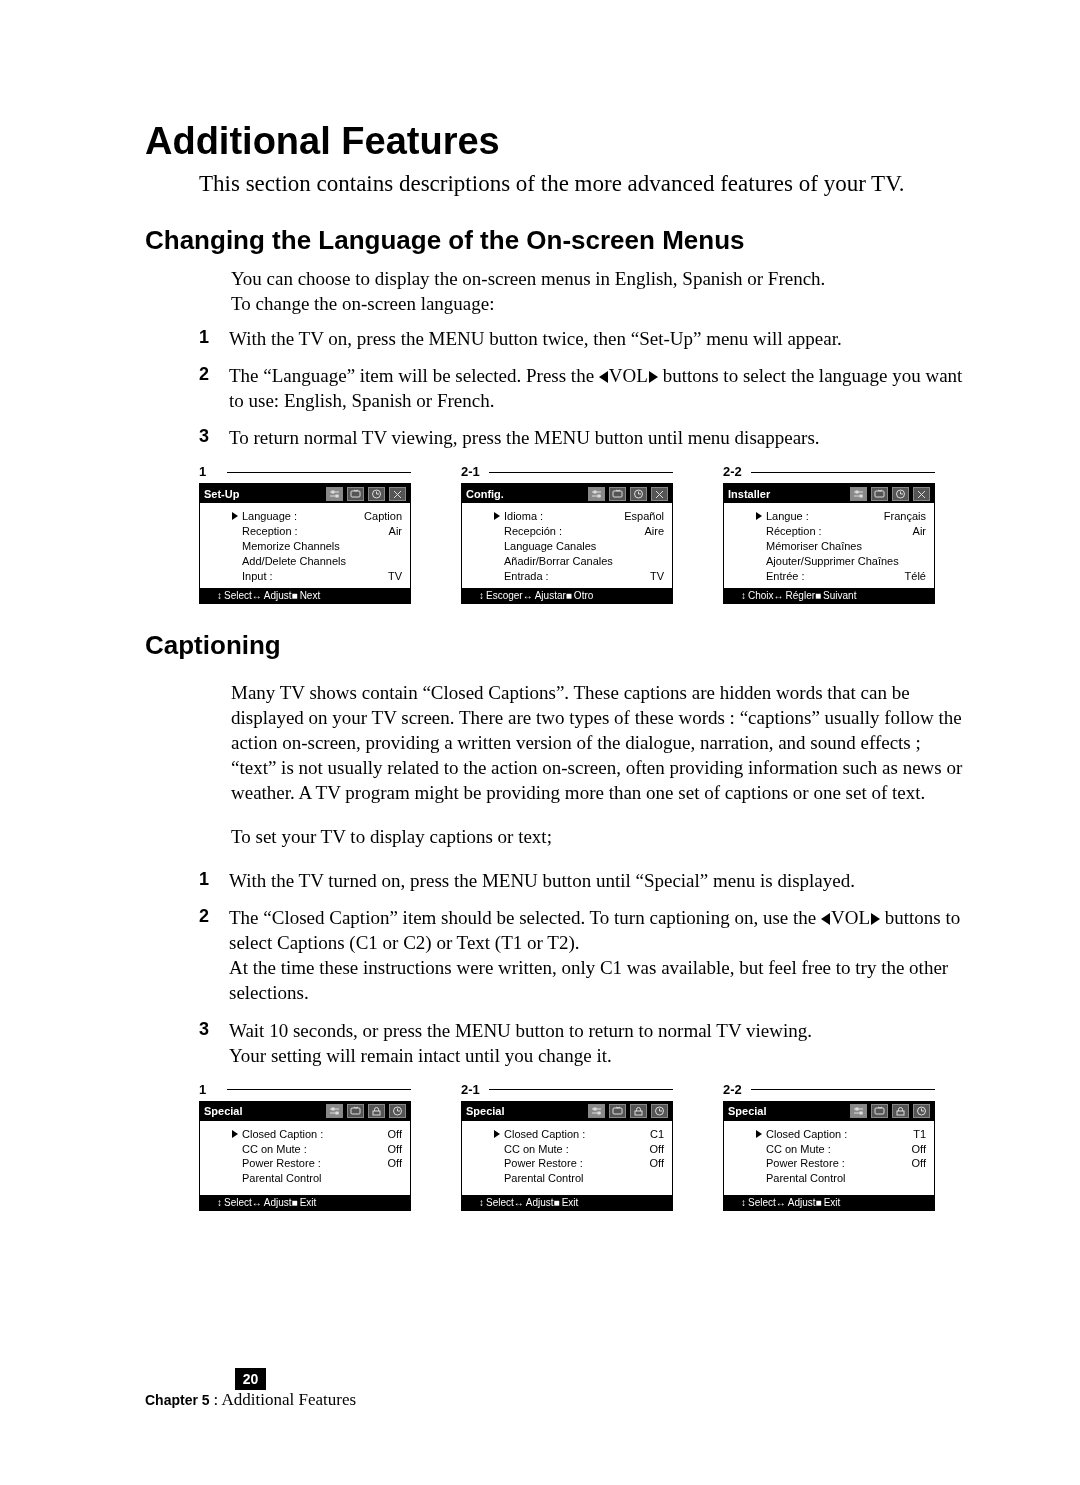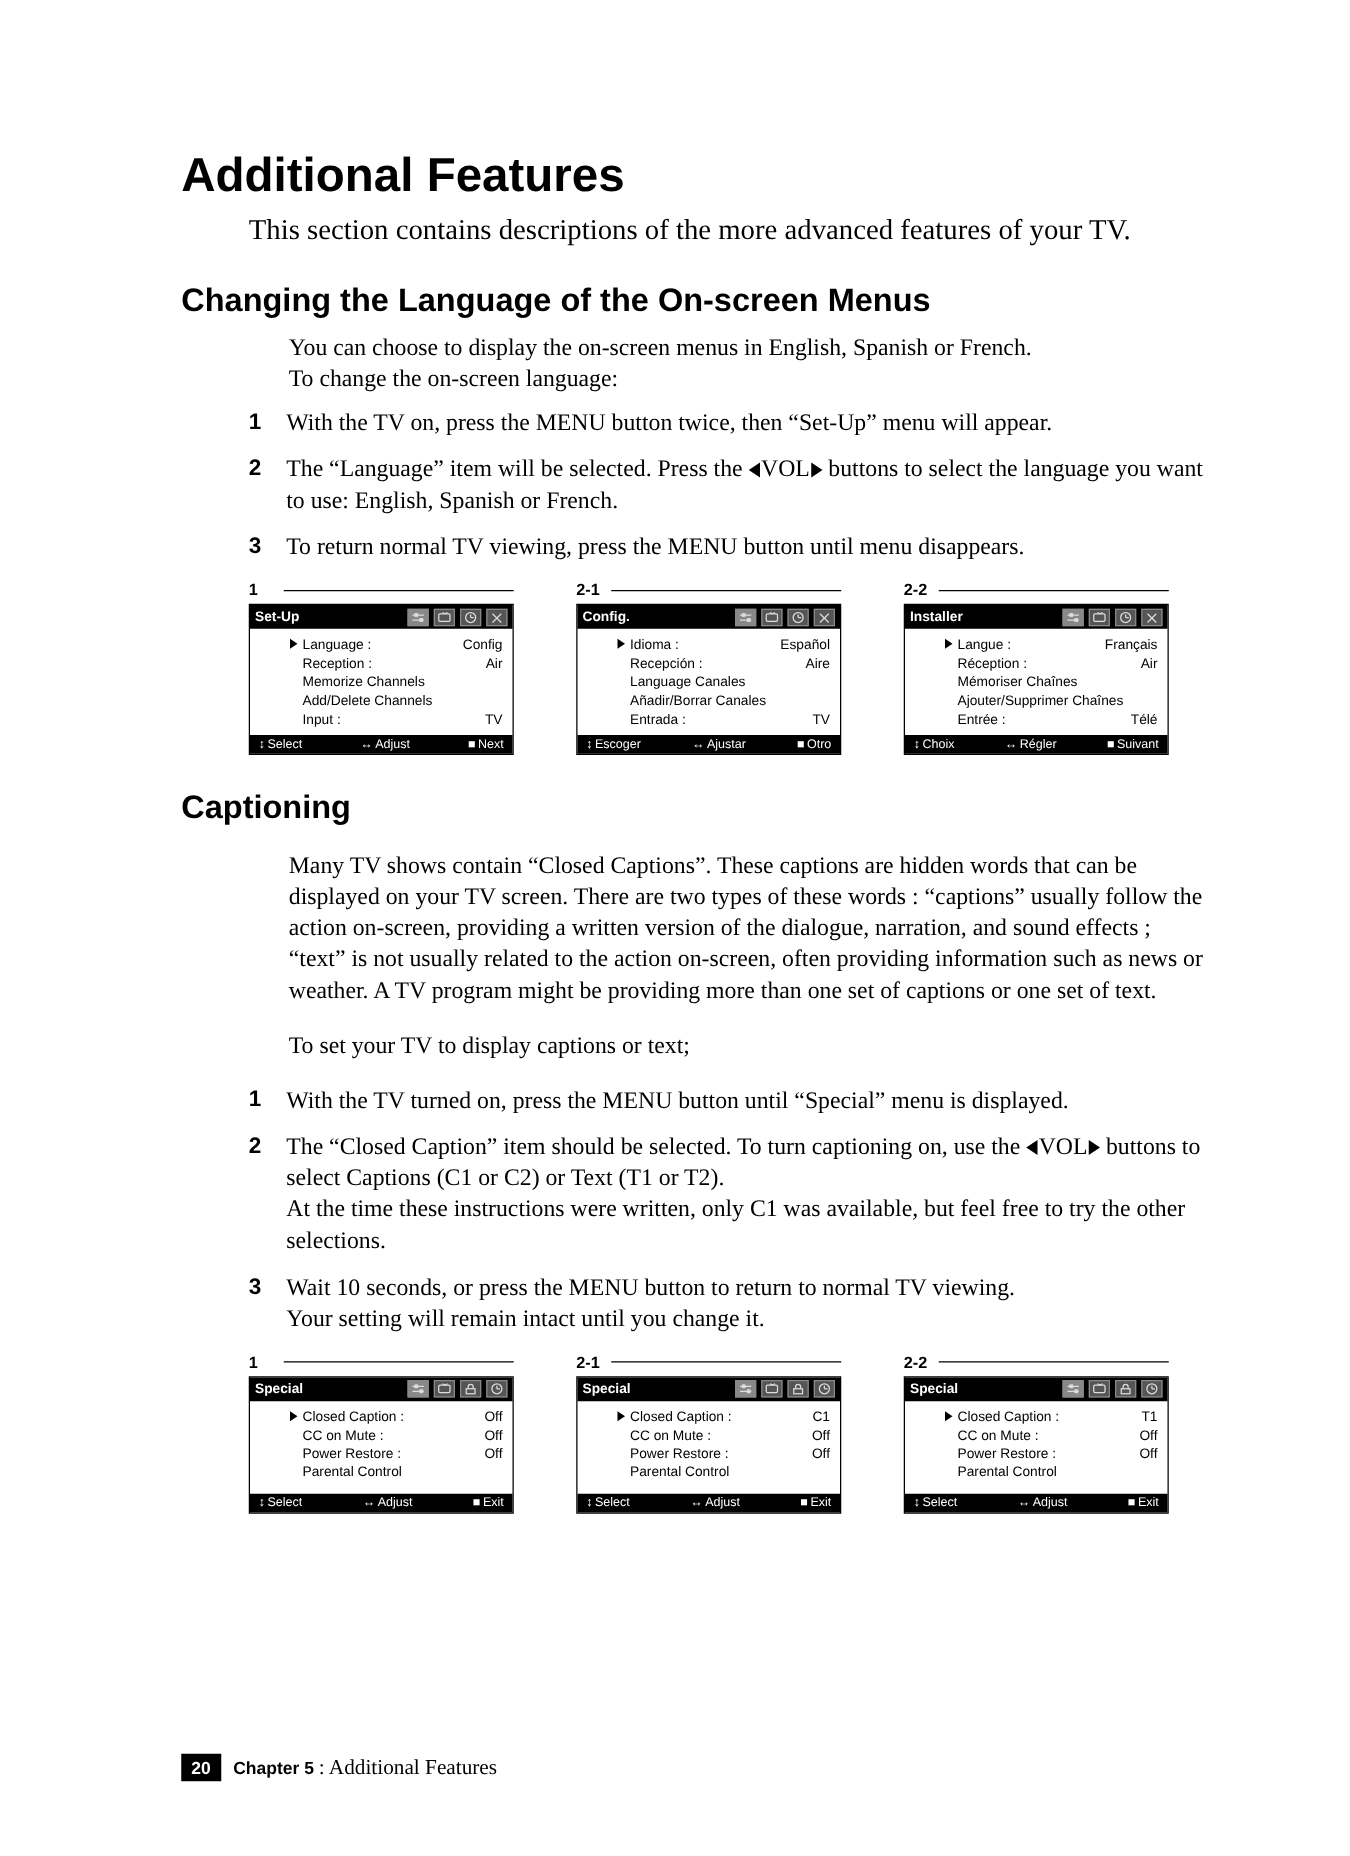--- a/index.html
+++ b/index.html
@@ -181,40 +181,40 @@
     border-bottom: 4px solid transparent;
     border-left: 6px solid #000;
     margin-right: 4px;
     vertical-align: 0px;
   }
   .osd .row.pad .k { padding-left: 10px; }
   .osd .footer {
     background: #000;
     color: #fff;
     display: flex;
-    justify-content: space-between;
-    padding: 2px 7px;
+    justify-content: flex-start;
+    padding: 2px 17px;
     font-size: 10px;
   }
   .osd .footer span::before {
     margin-right: 2px;
   }
   .f-sel::before { content: "\2195"; }
   .f-adj::before { content: "\2194"; }
   .f-nxt::before { content: "\25A0"; }
 
   .page-footer {
     position: absolute;
     left: 145px;
-    bottom: 60px;
+    bottom: 75px;
     font-family: Arial, Helvetica, sans-serif;
     font-size: 14px;
     display: flex;
     align-items: center;
-    gap: 10px;
+    flex-direction: column;
   }
   .page-footer .pn {
     background: #000;
     color: #fff;
     font-weight: bold;
     padding: 3px 8px;
   }
   .page-footer .chap { font-weight: bold; }
   .page-footer .chtitle { font-weight: normal; font-family: "Times New Roman", serif; font-size: 17px;}
 </style>
@@ -273,21 +273,21 @@
             <span class="tab">
               <svg width="13" height="10" viewBox="0 0 13 10" fill="none" stroke="#ddd" stroke-width="1">
                 <line x1="3" y1="2" x2="10" y2="9"></line>
                 <line x1="10" y1="2" x2="3" y2="9"></line>
               </svg>
             </span>
           </div>
           <div class="body">
             <div class="row sel">
               <span class="k">Language :</span>
-              <span class="v">Config</span>
+              <span class="v">Caption</span>
             </div>
             <div class="row pad">
               <span class="k">Reception :</span>
               <span class="v">Air</span>
             </div>
             <div class="row pad">
               <span class="k">Memorize Channels</span>
               <span class="v"></span>
             </div>
             <div class="row pad">

